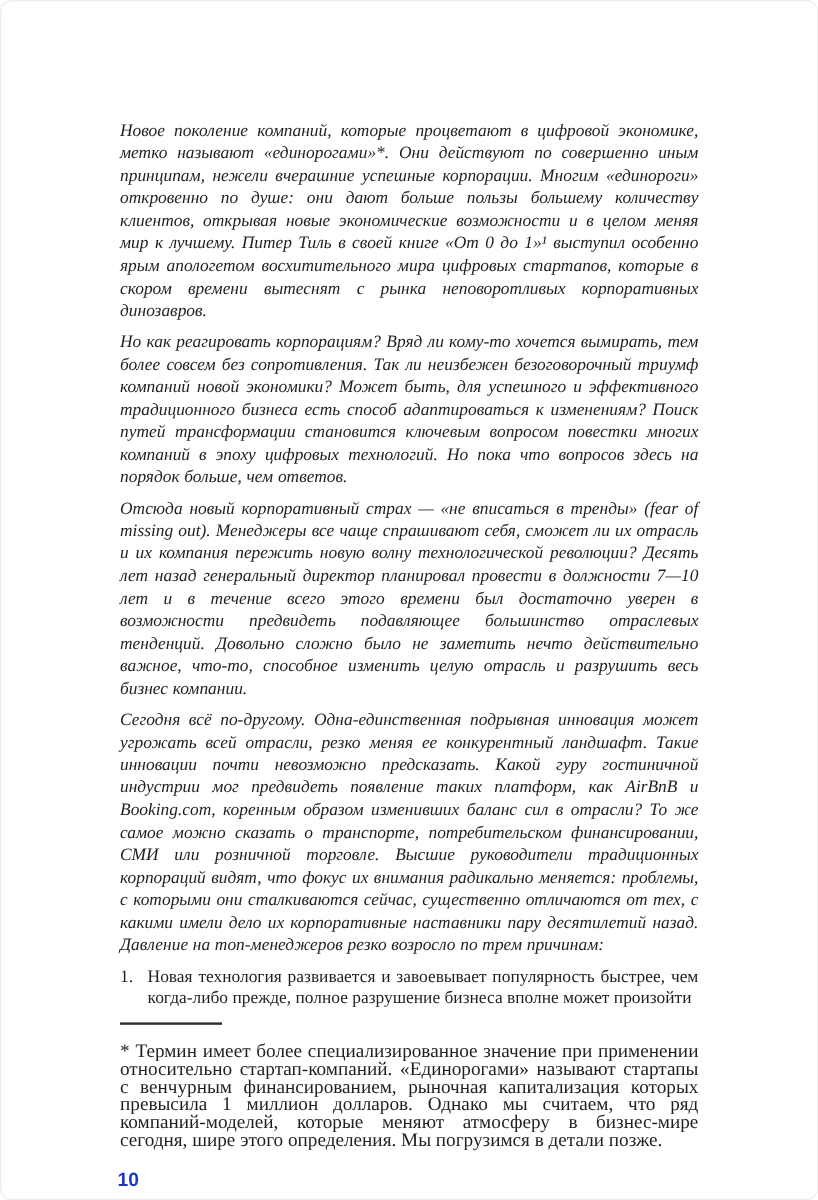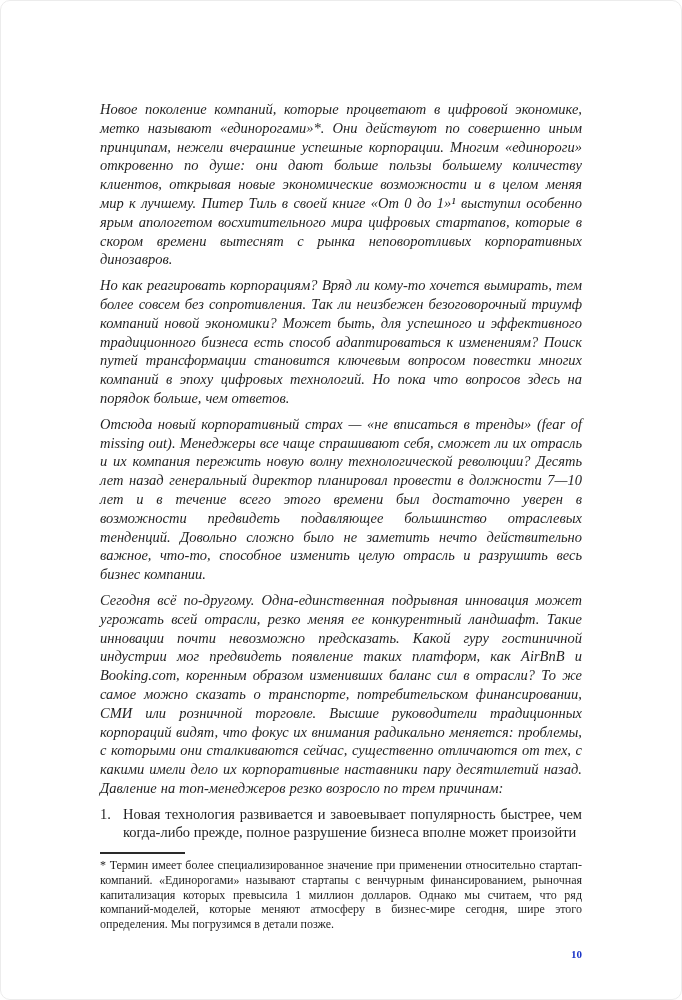--- a/index.html
+++ b/index.html
@@ -52,33 +52,32 @@
     flex: 1;
     text-align: justify;
   }
   .footnote-sep {
     margin-top: 10px;
     width: 85px;
     height: 2px;
     background: #2a2a2a;
   }
   .footnote {
-    margin: 4px 0 0 0;
-    font-size: 12px;
+    margin: 16px 0 0 0;
+    font-size: 16px;
     line-height: 14.7px;
     text-align: justify;
   }
   .page-number {
     margin-top: 16px;
     margin-left: -2px;
-    font-family: Liberation Serif, serif;
+    font-family: Liberation Sans, sans-serif;
     font-weight: bold;
-    font-size: 11px;
+    font-size: 16px;
     color: var(--page-number-blue, #1c36c8);
-    text-align: right;
   }
 </style>
 </head>
 <body>
 
 <div class="frame"></div>
 
 <main class="text-block">
 
   <p class="para">Новое поколение компаний, которые процветают в цифровой экономике, метко называют «единорогами»*. Они действуют по совершенно иным принципам, нежели вчерашние успешные корпорации. Многим «единороги» откровенно по душе: они дают больше пользы большему количеству клиентов, открывая новые экономические возможности и в целом меняя мир к лучшему. Питер Тиль в своей книге «От 0 до 1»¹ выступил особенно ярым апологетом восхитительного мира цифровых стартапов, которые в скором времени вытеснят с рынка неповоротливых корпоративных динозавров.</p>

